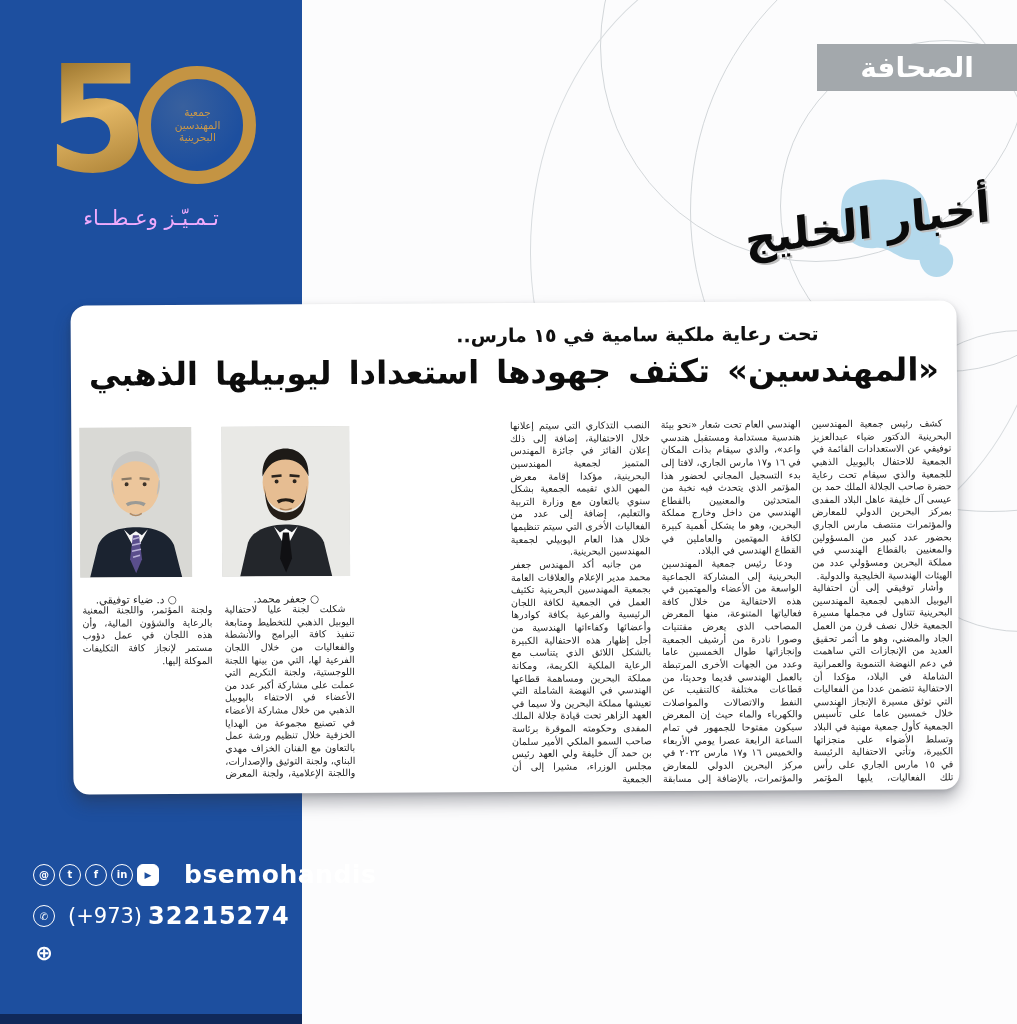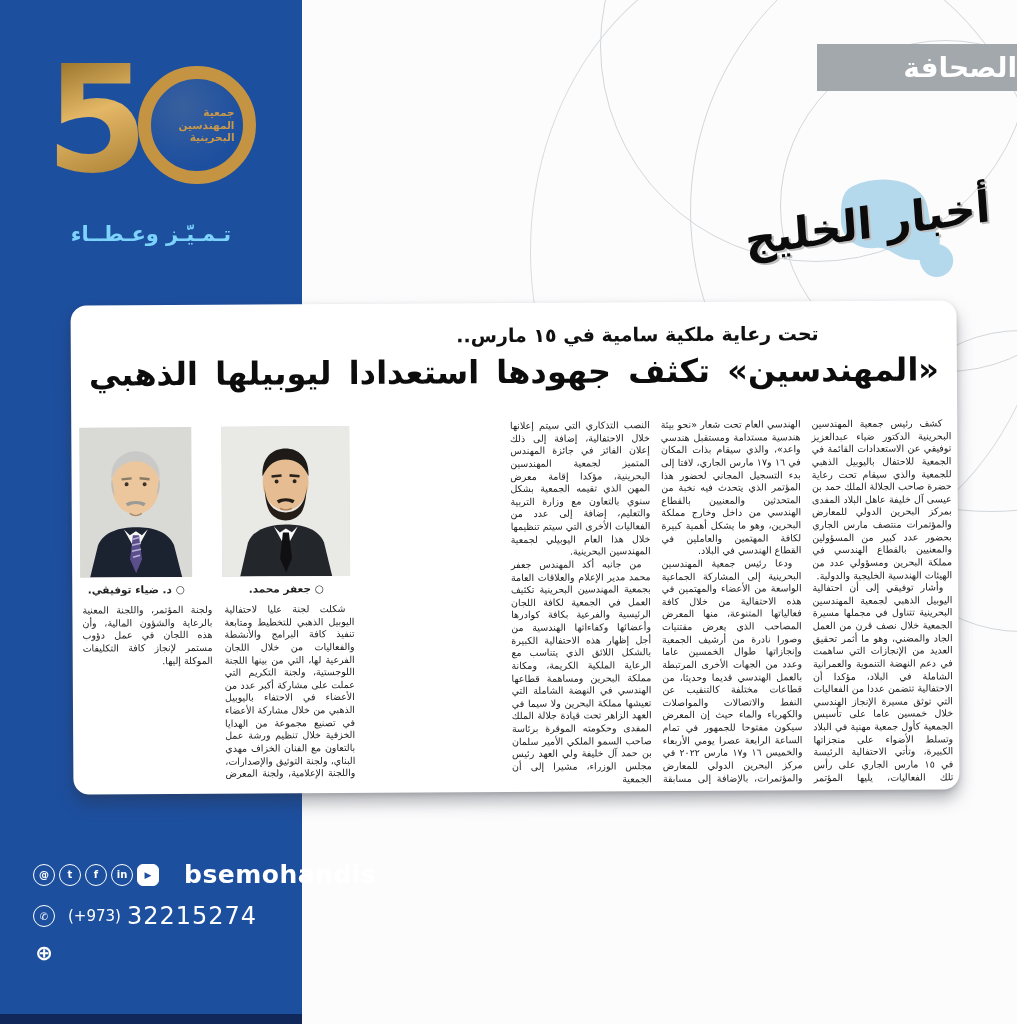--- a/index.html
+++ b/index.html
@@ -19,39 +19,39 @@
   .band-footer{position:absolute;left:0;bottom:0;width:302px;height:10px;background:#10295a;z-index:3;}
 
   .logo50{position:absolute;top:46px;left:0;width:302px;text-align:center;}
   .fifty{display:flex;align-items:center;justify-content:center;}
   .digit5{font-size:148px;line-height:1;font-weight:bold;
     background:linear-gradient(160deg,#8f6a24 5%,#e3b765 45%,#a87e33 90%);
     -webkit-background-clip:text;background-clip:text;color:transparent;}
   .ring{width:92px;height:92px;border:13px solid #c49443;border-radius:50%;
     display:flex;align-items:center;justify-content:center;margin-left:-10px;margin-top:10px;
     background:radial-gradient(circle at 35% 30%,rgba(255,220,150,.12),rgba(0,0,0,0) 70%);}
-  .emblem{width:74px;font-size:10.5px;line-height:1.2;font-weight:bold;color:#c9984a;text-align:right;direction:rtl;}
-  .tagline{margin-top:28px;color:#7dd3fc;font-size:21px;font-weight:bold;direction:rtl;}
+  .emblem{width:74px;font-size:10.5px;line-height:1.2;font-weight:normal;color:#c9984a;text-align:center;direction:rtl;}
+  .tagline{margin-top:12px;color:#f0abfc;font-size:21px;font-weight:normal;direction:rtl;}
 
   
   .social{position:absolute;left:33px;bottom:48px;color:#fff;z-index:3;}
   .srow{display:flex;align-items:center;margin-bottom:13px;}
   .sicon{width:20px;height:20px;border:1.6px solid #fff;border-radius:50%;
     display:flex;align-items:center;justify-content:center;font-size:10px;font-weight:bold;
     color:#fff;margin-right:4px;}
   .sicon.yt{border-radius:6px;background:#fff;color:#1d4f9f;font-size:9px;}
   .sicon.noborder{border:none;font-size:21px;width:22px;}
   .handle{font-size:25px;font-weight:bold;letter-spacing:.5px;margin-left:21px;}
-  .pcode{font-size:15px;margin:0 6px 0 9px;}
-  .pnum{font-size:24px;font-weight:normal;letter-spacing:1px;text-align:center;}
+  .pcode{font-size:21px;margin:0 6px 0 9px;}
+  .pnum{font-size:24px;font-weight:bold;letter-spacing:1px;text-align:center;}
   .web{font-size:24px;font-weight:bold;letter-spacing:1px;margin-left:8px;}
 
   
   .press{position:absolute;top:44px;right:0;width:200px;height:47px;background:#a3a8ac;
-    color:#fff;font-size:28px;font-weight:bold;display:flex;align-items:center;justify-content:flex-start;
+    color:#fff;font-size:28px;font-weight:bold;display:flex;align-items:center;justify-content:center;
     direction:rtl;z-index:1;}
 
   
   .np{position:absolute;top:168px;right:26px;width:216px;height:122px;z-index:1;}
   .np svg{position:absolute;left:0;top:0;}
   .np-text{position:absolute;left:0;top:28px;width:100%;text-align:center;
     font-size:43px;font-weight:bold;color:#0b0b0b;direction:rtl;white-space:nowrap;
     transform:rotate(-8deg) skewX(-4deg);text-shadow:2px 2px 0 #bfbfbf;}
 
   
@@ -59,21 +59,21 @@
     border-radius:16px;transform:rotate(-0.35deg);z-index:2;
     box-shadow:0 10px 16px rgba(45,50,60,.35),0 2px 5px rgba(45,50,60,.2);}
   .kicker{position:absolute;top:21px;right:138px;font-size:19px;font-weight:bold;
     color:#111;direction:rtl;}
   .headline{position:absolute;top:50px;left:8px;right:8px;text-align:center;font-size:32px;
     font-weight:bold;color:#0d0d0d;direction:rtl;white-space:nowrap;word-spacing:6px;}
 
   .photo{position:absolute;top:122px;height:150px;background:#dddddb;overflow:hidden;}
   .photo1{left:8px;width:112px;}
   .photo2{left:150px;width:128px;}
-  .caption{position:absolute;top:278px;font-size:10.5px;font-weight:bold;color:#222;
+  .caption{position:absolute;top:288px;font-size:10.5px;font-weight:normal;color:#222;
     direction:rtl;text-align:center;}
   .cap1{left:8px;width:112px;}
   .cap2{left:150px;width:128px;}
 
   .cols4{position:absolute;top:117px;left:288px;width:592px;height:370px;
     column-count:4;column-gap:11px;column-fill:auto;direction:rtl;
     font-size:9.5px;line-height:1.33;text-align:justify;color:#1c1c1c;overflow:hidden;}
   .cols2{position:absolute;top:299px;left:10px;width:272px;height:188px;
     column-count:2;column-gap:12px;column-fill:auto;direction:rtl;
     font-size:9.5px;line-height:1.33;text-align:justify;color:#1c1c1c;overflow:hidden;}

